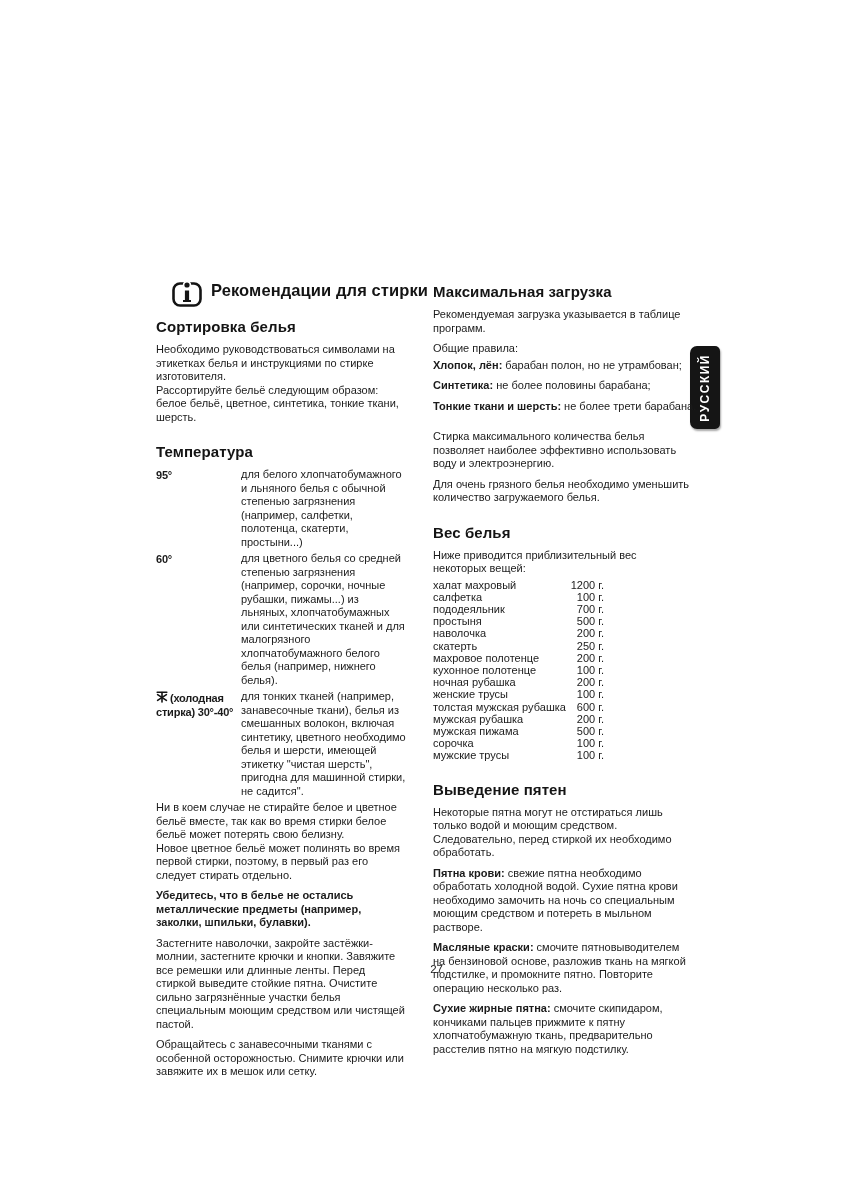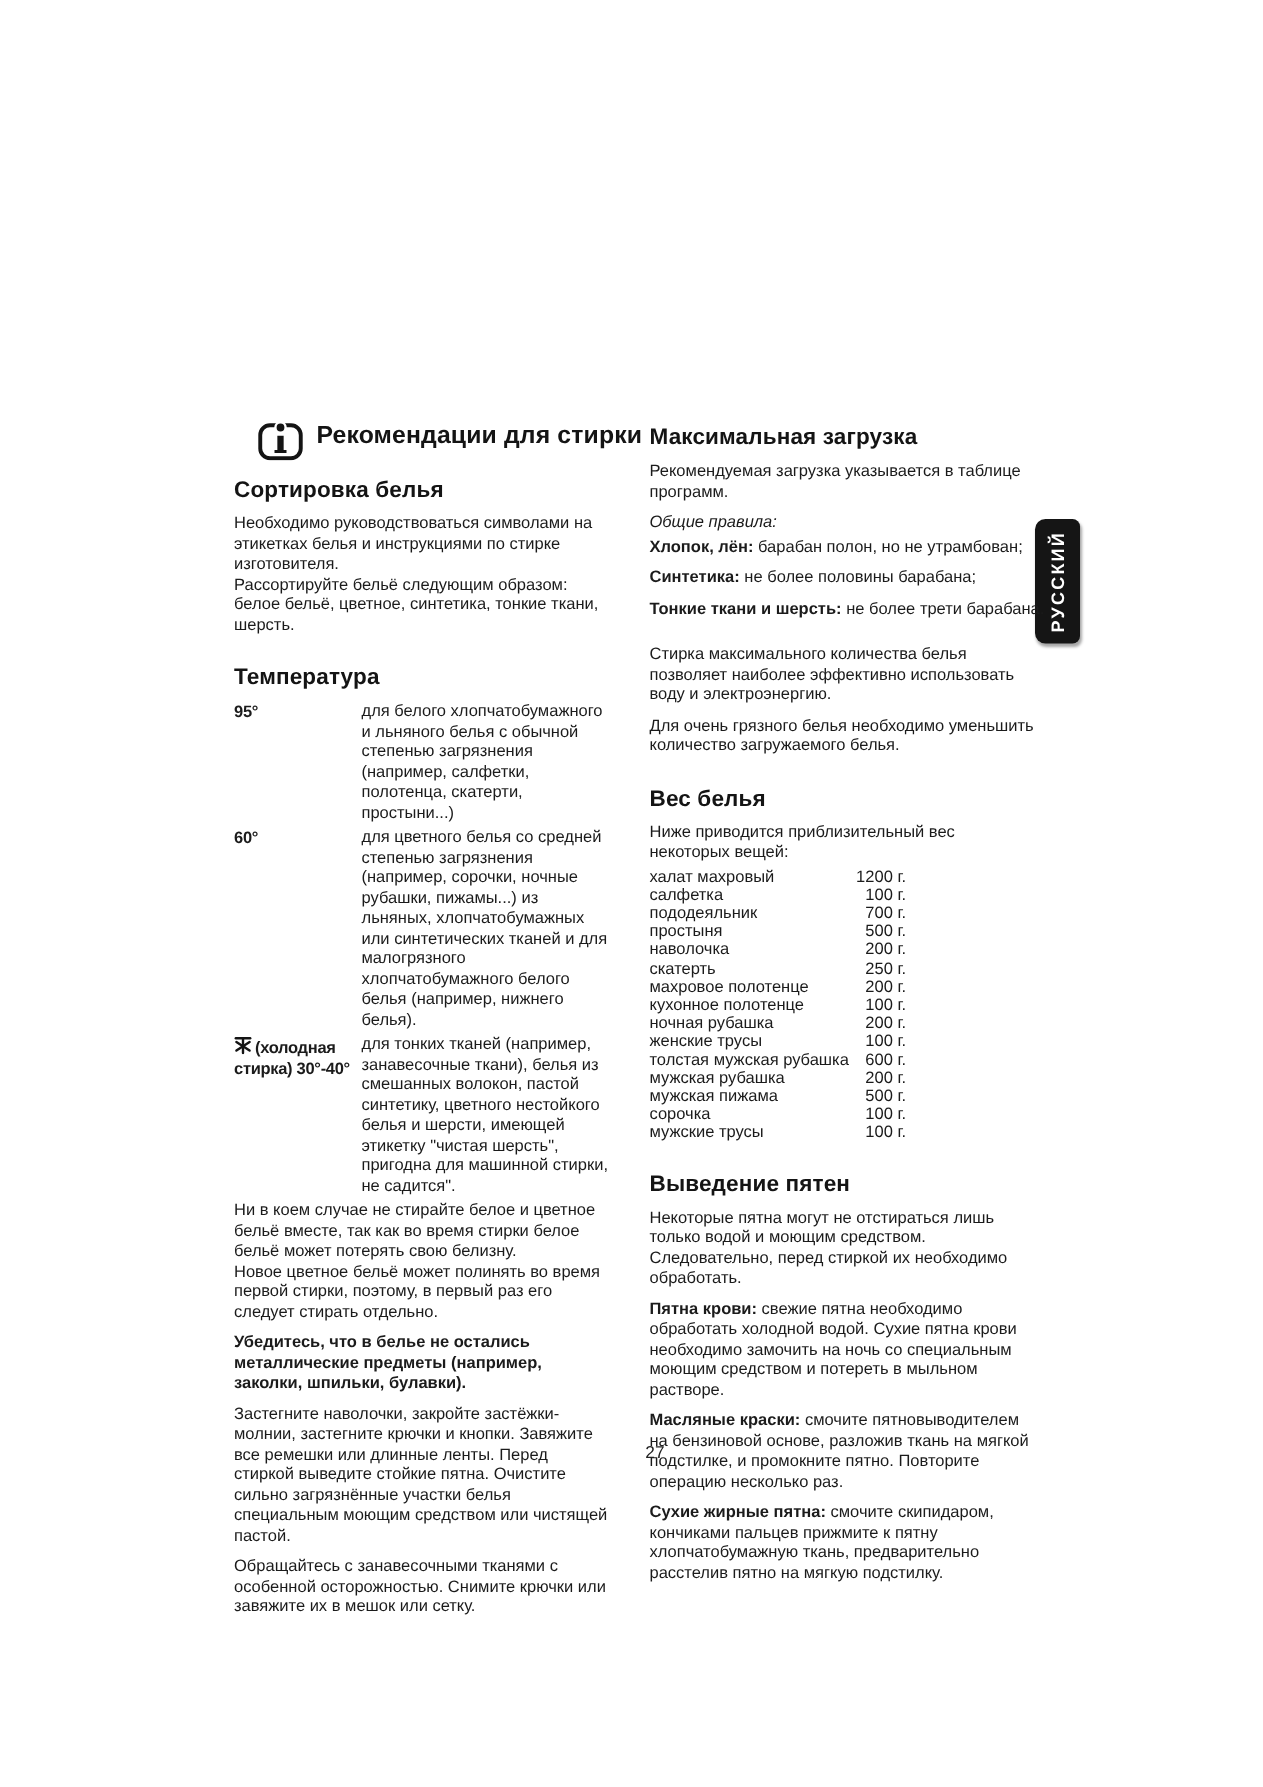--- a/index.html
+++ b/index.html
@@ -103,35 +103,35 @@
           <svg width="12" height="12" viewBox="0 0 12 12">
             <g stroke="#141414" stroke-width="1.6" stroke-linecap="round">
               <line x1="1.2" y1="1.2" x2="10.8" y2="1.2"></line>
               <line x1="6" y1="1.6" x2="6" y2="11"></line>
               <line x1="1.6" y1="3.6" x2="10.4" y2="9.4"></line>
               <line x1="10.4" y1="3.6" x2="1.6" y2="9.4"></line>
             </g>
           </svg>
         </span><span>(холодная стирка) 30°-40°</span>
       </div>
-      <div class="temp-desc">для тонких тканей (например, занавесочные ткани), белья из смешанных волокон, пастой синтетику, цветного нестойкого белья и шерсти, имеющей этикетку "чистая шерсть", пригодна для машинной стирки, не садится".</div>
+      <div class="temp-desc">для тонких тканей (например, занавесочные ткани), белья из смешанных волокон, включая синтетику, цветного необходимо белья и шерсти, имеющей этикетку "чистая шерсть", пригодна для машинной стирки, не садится".</div>
     </div>
 
     <p class="tight">Ни в коем случае не стирайте белое и цветное бельё вместе, так как во время стирки белое бельё может потерять свою белизну.</p>
     <p>Новое цветное бельё может полинять во время первой стирки, поэтому, в первый раз его следует стирать отдельно.</p>
     <p class="bold">Убедитесь, что в белье не остались металлические предметы (например, заколки, шпильки, булавки).</p>
     <p>Застегните наволочки, закройте застёжки-молнии, застегните крючки и кнопки. Завяжите все ремешки или длинные ленты. Перед стиркой выведите стойкие пятна. Очистите сильно загрязнённые участки белья специальным моющим средством или чистящей пастой.</p>
     <p>Обращайтесь с занавесочными тканями с особенной осторожностью. Снимите крючки или завяжите их в мешок или сетку.</p>
   </div>
 
   <div class="col col-right">
 
     <h2>Максимальная загрузка</h2>
     <p>Рекомендуемая загрузка указывается в таблице программ.</p>
-    <p class="tight" style="margin-bottom:3px;font-style:italic;">Общие правила:</p>
+    <p class="tight" style="margin-bottom:3px;">Общие правила:</p>
     <p class="rule"><b>Хлопок, лён:</b><span> барабан полон, но не утрамбован;</span></p>
     <p class="rule"><b>Синтетика:</b><span> не более половины барабана;</span></p>
     <p class="rule" style="margin-bottom:17px;"><b>Тонкие ткани и шерсть:</b><span> не более трети барабана.</span></p>
     <p>Стирка максимального количества белья позволяет наиболее эффективно использовать воду и электроэнергию.</p>
     <p>Для очень грязного белья необходимо уменьшить количество загружаемого белья.</p>
 
     <h2>Вес белья</h2>
     <p style="margin-bottom:3px;">Ниже приводится приблизительный вес некоторых вещей:</p>
     <div class="wtable">
       <div class="wrow">

